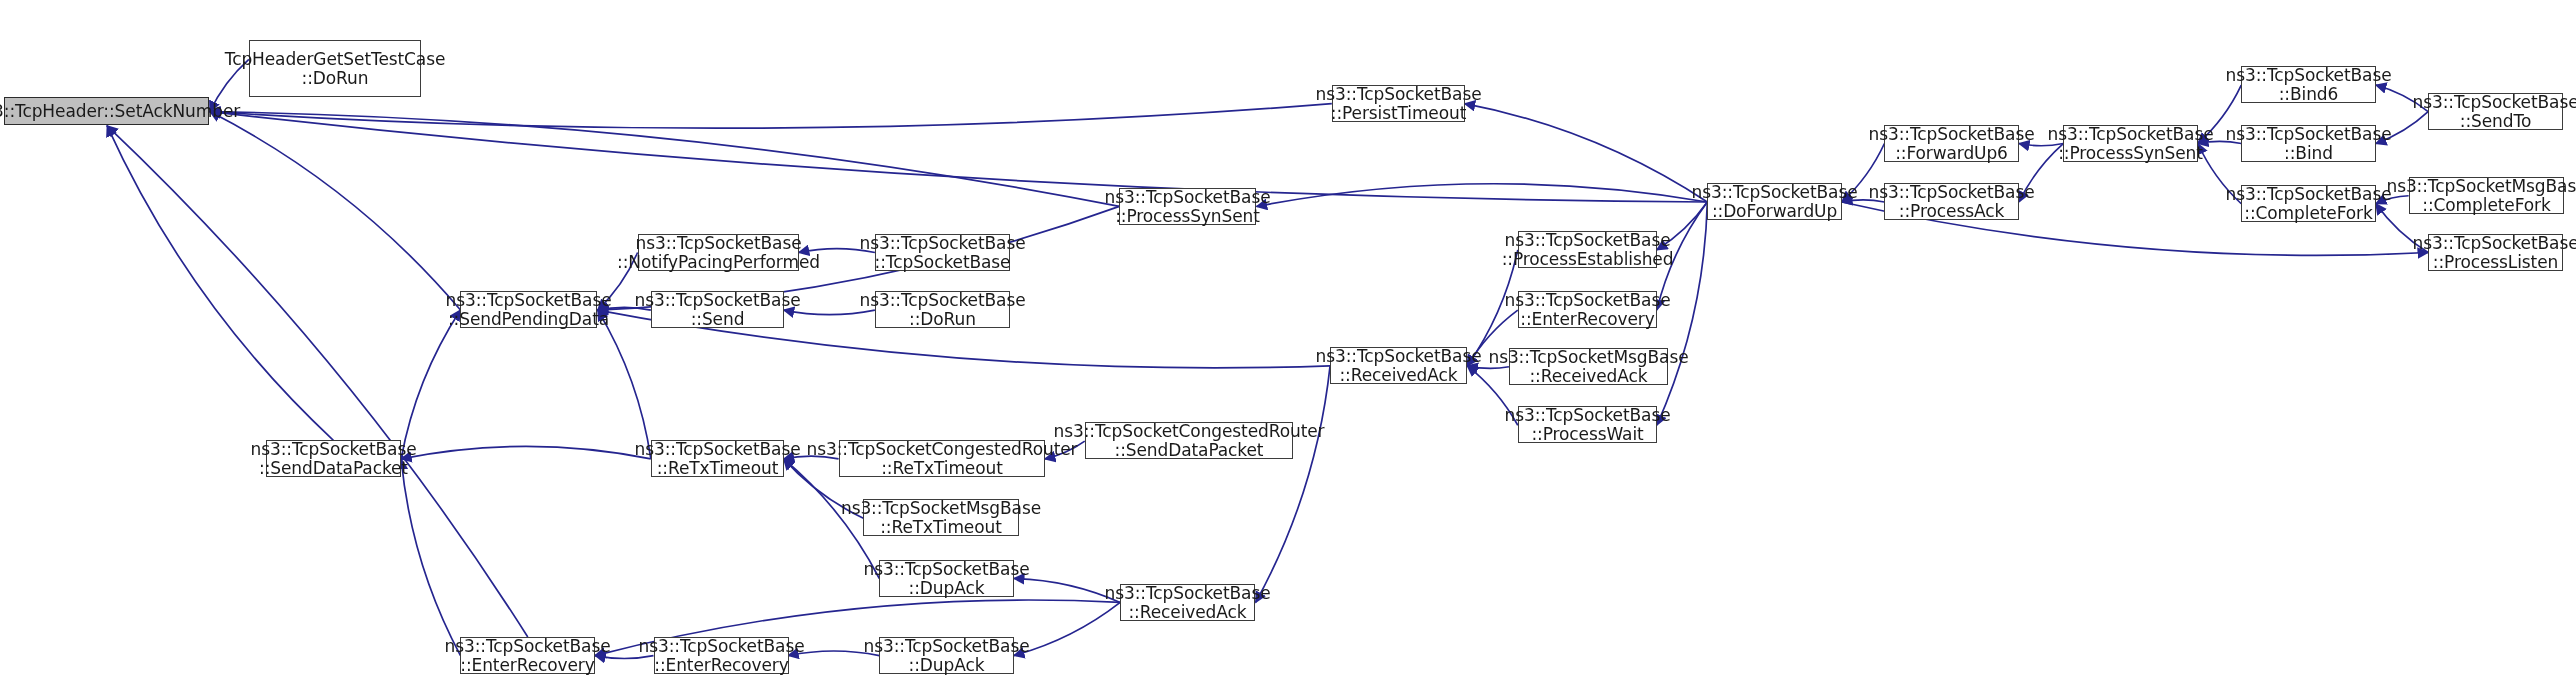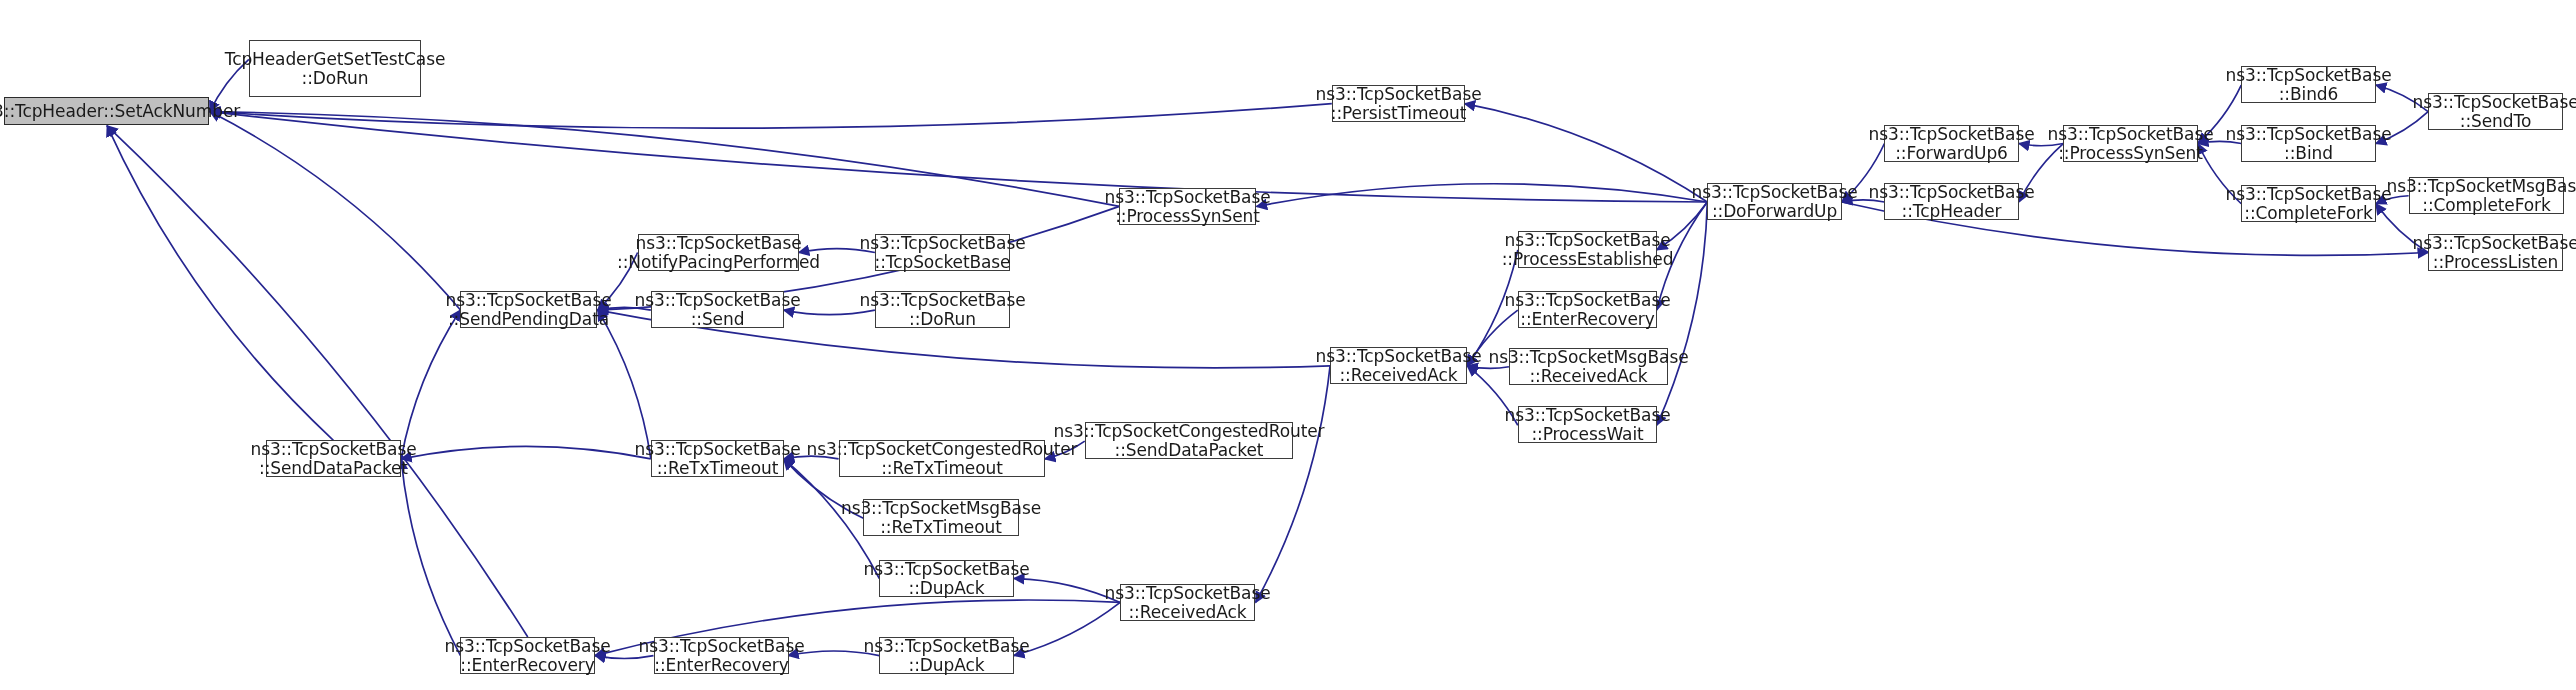--- a/index.html
+++ b/index.html
@@ -124,21 +124,21 @@
       <div class="node" style="left: 460px; top: 291px; width: 137px; height: 37px;"><span class="l1">ns3::TcpSocketBase</span><span class="l2">::SendPendingData</span></div>
       <div class="node" style="left: 651px; top: 291px; width: 133px; height: 37px;"><span class="l1">ns3::TcpSocketBase</span><span class="l2">::Send</span></div>
       <div class="node" style="left: 875px; top: 291px; width: 135px; height: 37px;"><span class="l1">ns3::TcpSocketBase</span><span class="l2">::DoRun</span></div>
       <div class="node" style="left: 1518px; top: 231px; width: 139px; height: 37px;"><span class="l1">ns3::TcpSocketBase</span><span class="l2">::ProcessEstablished</span></div>
       <div class="node" style="left: 1518px; top: 291px; width: 139px; height: 37px;"><span class="l1">ns3::TcpSocketBase</span><span class="l2">::EnterRecovery</span></div>
       <div class="node" style="left: 1330px; top: 347px; width: 137px; height: 37px;"><span class="l1">ns3::TcpSocketBase</span><span class="l2">::ReceivedAck</span></div>
       <div class="node thick" style="left: 1509px; top: 348px; width: 159px; height: 37px;"><span class="l1">ns3::TcpSocketMsgBase</span><span class="l2">::ReceivedAck</span></div>
       <div class="node" style="left: 1518px; top: 406px; width: 139px; height: 37px;"><span class="l1">ns3::TcpSocketBase</span><span class="l2">::ProcessWait</span></div>
       <div class="node" style="left: 1707px; top: 183px; width: 135px; height: 37px;"><span class="l1">ns3::TcpSocketBase</span><span class="l2">::DoForwardUp</span></div>
       <div class="node" style="left: 1884px; top: 125px; width: 135px; height: 37px;"><span class="l1">ns3::TcpSocketBase</span><span class="l2">::ForwardUp6</span></div>
-      <div class="node" style="left: 1884px; top: 183px; width: 135px; height: 37px;"><span class="l1">ns3::TcpSocketBase</span><span class="l2">::TcpHeader</span></div>
+      <div class="node" style="left: 1884px; top: 183px; width: 135px; height: 37px;"><span class="l1">ns3::TcpSocketBase</span><span class="l2">::ProcessAck</span></div>
       <div class="node thick" style="left: 2063px; top: 125px; width: 135px; height: 37px;"><span class="l1">ns3::TcpSocketBase</span><span class="l2">::ProcessSynSent</span></div>
       <div class="node thick" style="left: 2241px; top: 66px; width: 135px; height: 37px;"><span class="l1">ns3::TcpSocketBase</span><span class="l2">::Bind6</span></div>
       <div class="node thick" style="left: 2241px; top: 125px; width: 135px; height: 37px;"><span class="l1">ns3::TcpSocketBase</span><span class="l2">::Bind</span></div>
       <div class="node thick" style="left: 2241px; top: 185px; width: 135px; height: 37px;"><span class="l1">ns3::TcpSocketBase</span><span class="l2">::CompleteFork</span></div>
       <div class="node" style="left: 2428px; top: 93px; width: 135px; height: 37px;"><span class="l1">ns3::TcpSocketBase</span><span class="l2">::SendTo</span></div>
       <div class="node thick" style="left: 2409px; top: 177px; width: 155px; height: 37px;"><span class="l1">ns3::TcpSocketMsgBase</span><span class="l2">::CompleteFork</span></div>
       <div class="node thick" style="left: 2428px; top: 234px; width: 135px; height: 37px;"><span class="l1">ns3::TcpSocketBase</span><span class="l2">::ProcessListen</span></div>
       <div class="node thick" style="left: 266px; top: 440px; width: 135px; height: 37px;"><span class="l1">ns3::TcpSocketBase</span><span class="l2">::SendDataPacket</span></div>
       <div class="node" style="left: 651px; top: 440px; width: 133px; height: 37px;"><span class="l1">ns3::TcpSocketBase</span><span class="l2">::ReTxTimeout</span></div>
       <div class="node" style="left: 839px; top: 440px; width: 206px; height: 37px;"><span class="l1">ns3::TcpSocketCongestedRouter</span><span class="l2">::ReTxTimeout</span></div>

